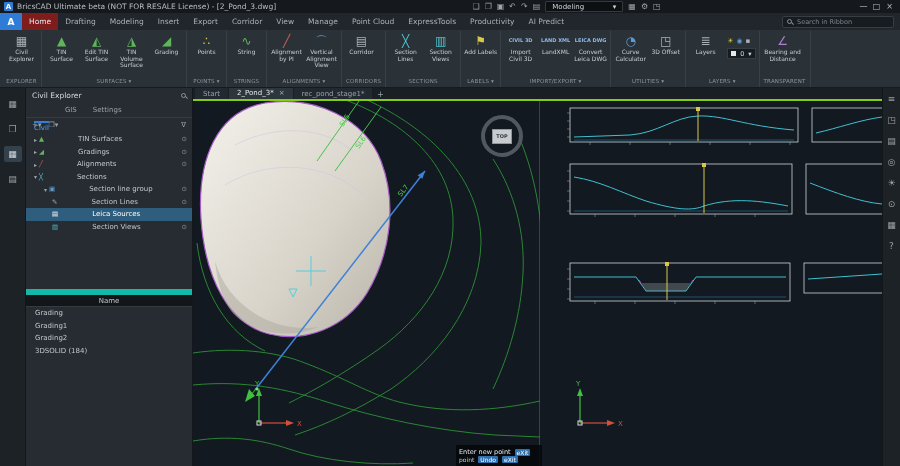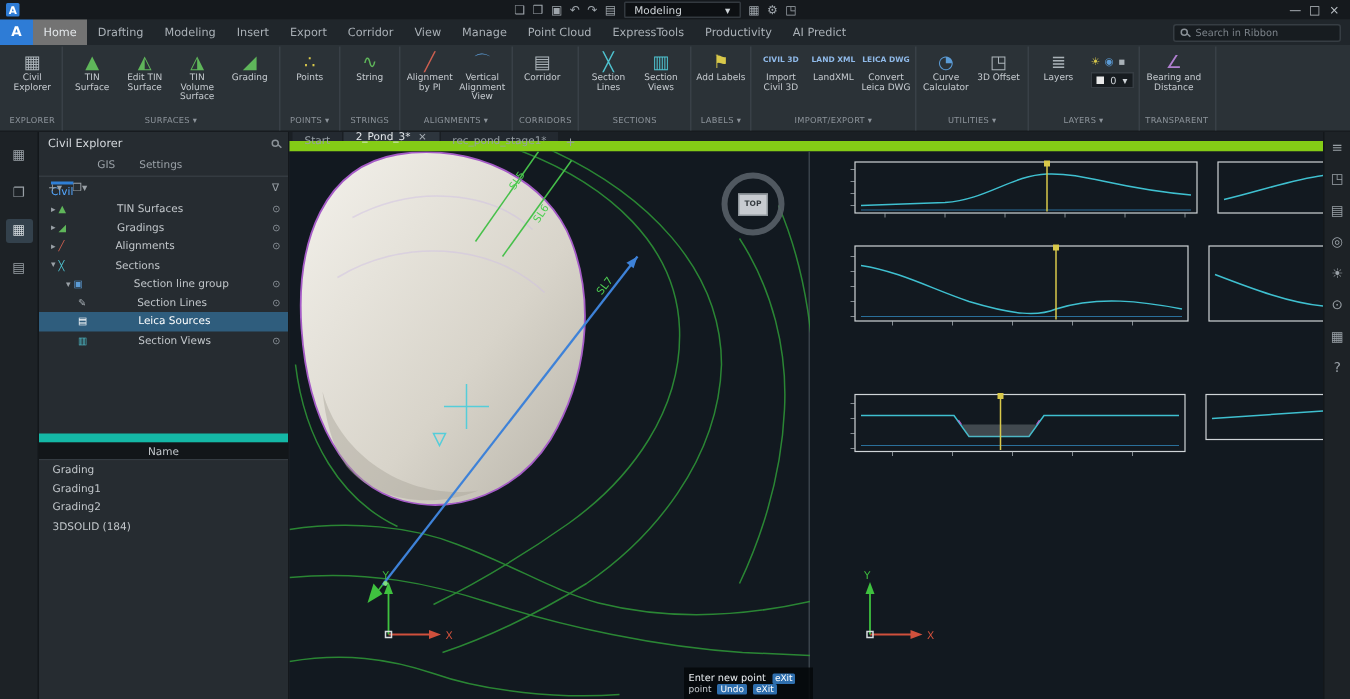--- a/index.html
+++ b/index.html
@@ -13,21 +13,21 @@
   .tb-center{flex:1;display:flex;justify-content:center;align-items:center;gap:5px;}
   .tb-ico{color:#9fa6ac;font-size:8px;line-height:10px;}
   .ws-box{background:#0d1013;border:1px solid #33393f;height:11px;display:flex;align-items:center;gap:10px;padding:0 6px;font-size:7px;color:#cfd4d8;border-radius:1px;min-width:78px;justify-content:space-between;}
   .tb-win{display:flex;}
   .tb-win span{width:13px;text-align:center;font-size:8px;color:#b9bfc4;line-height:13px;}
 
   
   .tabrow{height:17px;background:#20262b;display:flex;align-items:stretch;flex:0 0 auto;}
   .appbtn{width:22px;background:#2e7cd6;color:#fff;display:grid;place-items:center;font-size:9px;font-weight:bold;}
   .rtab{padding:0 7px;font-size:7.5px;color:#aab1b7;line-height:17px;white-space:nowrap;}
-  .rtab.active{background:#737373;color:#e4e8eb;}
+  .rtab.active{background:#7f1d1d;color:#e4e8eb;}
   .ribbon-search{margin-left:auto;margin-right:6px;align-self:center;width:112px;height:12px;background:#171c20;border:1px solid #363d43;border-radius:2px;display:flex;align-items:center;gap:3px;padding:0 4px;}
   .mag{width:5px;height:5px;border:1px solid #8a9197;border-radius:50%;position:relative;flex:0 0 auto;}
   .mag::after{content:"";position:absolute;width:3px;height:1px;background:#8a9197;transform:rotate(45deg);right:-3px;bottom:-1px;}
   .ribbon-search input{flex:1;min-width:0;background:transparent;border:0;outline:0;color:#cfd4d8;font-size:6.5px;}
   .ribbon-search input::placeholder{color:#7c838a;}
 
   
   .ribbon{height:58px;background:#2b3237;display:flex;padding:1px 2px 0 2px;border-bottom:1px solid #171b1f;flex:0 0 auto;}
   .rgroup{display:flex;flex-direction:column;padding:0 3px;border-right:1px solid #394047;}
   .rbtns{flex:1;display:flex;gap:2px;align-items:flex-start;padding-top:2px;}
@@ -63,21 +63,21 @@
   .tico{font-size:6.5px;margin-right:2px;}
   .tlabel{font-size:7px;white-space:nowrap;margin-left:32px;}
   .teye{margin-left:auto;font-size:6.5px;color:#8d949b;}
   .trow.sel{background:#2f5d7d;color:#fff;}
   .exspacer{height:56px;}
   .ntable{border-top:6px solid #14b8a6;}
   .nhead{height:12px;background:#121619;display:grid;place-items:center;font-size:7px;color:#c2c7cb;border-bottom:1px solid #343b41;}
   .nrow{height:12.5px;line-height:12.5px;padding-left:9px;font-size:7px;}
 
   .work{flex:1;display:flex;flex-direction:column;position:relative;min-width:0;}
-  .doctabs{height:13px;background:#1a1f24;display:flex;align-items:stretch;gap:1px;padding-left:2px;border-bottom:7px solid #84cc16;flex:0 0 auto;}
+  .doctabs{height:13px;background:#1a1f24;display:flex;align-items:stretch;gap:1px;padding-left:2px;border-bottom:2px solid #84cc16;flex:0 0 auto;}
   .dtab{padding:0 8px;font-size:7px;color:#98a0a6;background:#232930;line-height:13px;white-space:nowrap;}
   .dtab.active{background:#2d353d;color:#e6eaed;display:flex;gap:5px;align-items:center;}
   .dclose{font-size:7px;color:#aab1b7;}
   .dplus{width:14px;text-align:center;color:#98a0a6;font-size:8px;line-height:13px;}
   .viewports{flex:1;display:flex;position:relative;background:#121920;min-height:0;}
   .vp{position:relative;height:100%;}
   .vp-left{width:347px;border-right:1px solid #39424a;flex:0 0 auto;}
   .vp-right{flex:1;}
   .vp svg{position:absolute;inset:0;}
 
@@ -92,20 +92,21 @@
   .rightstrip{width:18px;background:#1d2226;border-left:1px solid #13171a;display:flex;flex-direction:column;align-items:center;padding-top:5px;gap:9px;color:#9aa1a7;font-size:9px;flex:0 0 auto;}
   .rsico{width:14px;height:12px;display:grid;place-items:center;}
 </style>
 </head>
 <body>
 
 <div class="app">
 
   <div class="titlebar">
     <span class="app-ico">A</span>
+    <span class="tb-title">BricsCAD Ultimate beta (NOT FOR RESALE License) - [2_Pond_3.dwg]</span>
     <div class="tb-center">
       <span class="tb-ico">❏</span>
       <span class="tb-ico">❐</span>
       <span class="tb-ico">▣</span>
       <span class="tb-ico">↶</span>
       <span class="tb-ico">↷</span>
       <span class="tb-ico">▤</span>
       <div class="ws-box">
         <span>Modeling</span>
         <span>▾</span>

